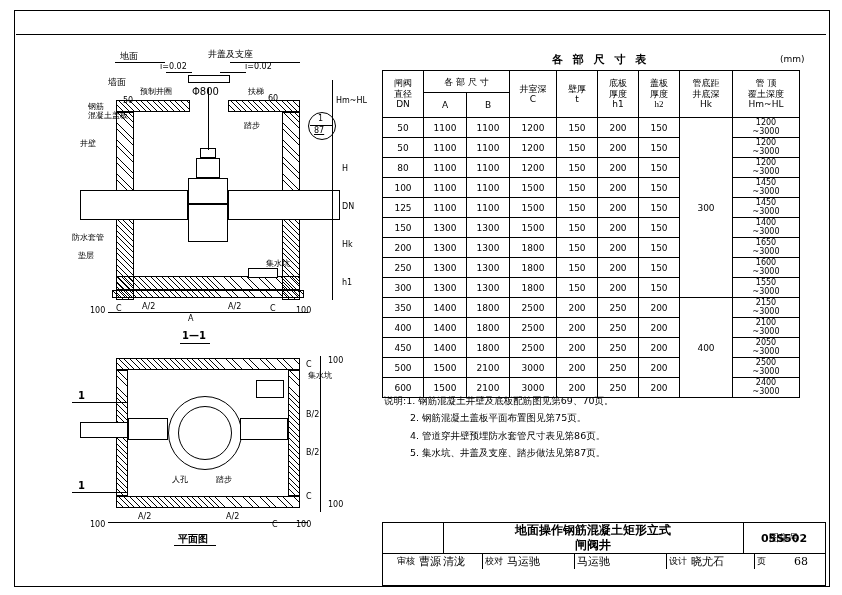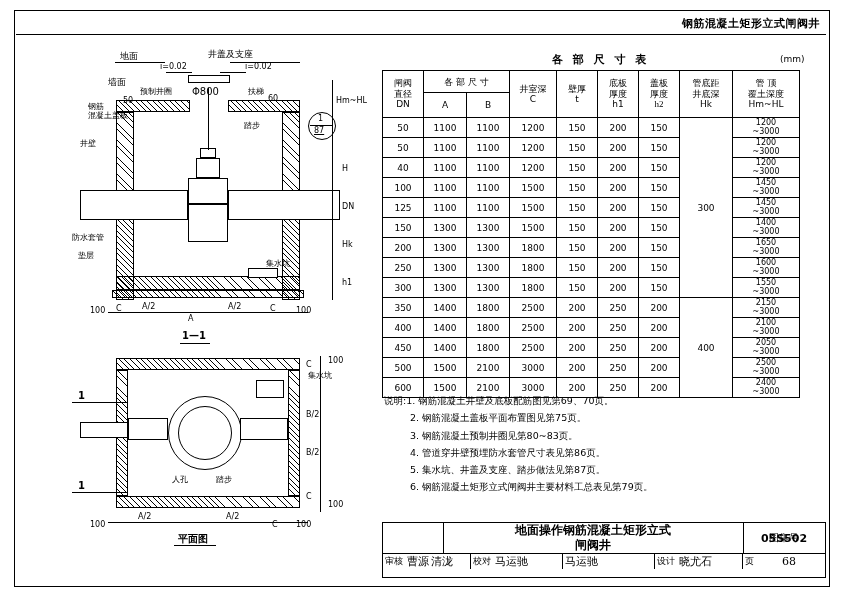--- a/index.html
+++ b/index.html
@@ -35,37 +35,36 @@
   table.dims th{font-weight:normal;line-height:1.15;}
   table.dims td{height:19px;}
   .colhead{height:46px;}
   .depth{font-size:8px;line-height:1.1;}
 
   
   .notes{position:absolute;left:384px;top:392px;width:428px;font-size:9.5px;line-height:1.82;}
   .notes div{white-space:nowrap;}
 
   
-  .tb{position:absolute;left:382px;top:522px;width:444px;height:56px;border:1.5px solid #000;box-sizing:border-box;}
+  .tb{position:absolute;left:382px;top:522px;width:444px;height:64px;border:1.5px solid #000;box-sizing:border-box;}
   .tb-main{position:absolute;left:60px;top:0;width:300px;height:30px;border-right:1px solid #000;border-bottom:1px solid #000;
            display:flex;flex-direction:column;align-items:center;justify-content:center;font-weight:bold;font-size:12px;line-height:1.25;}
   .tb-left1{position:absolute;left:0;top:0;width:60px;height:30px;border-right:1px solid #000;border-bottom:1px solid #000;}
   .tb-right1{position:absolute;left:360px;top:0;width:82px;height:30px;border-bottom:1px solid #000;display:flex;align-items:center;justify-content:center;font-size:10px;}
-  .tb-row2{position:absolute;left:0;top:30px;width:442px;height:16px;}
+  .tb-row2{position:absolute;left:12px;top:30px;width:442px;height:16px;}
   .tb-sig{position:absolute;top:0;height:16px;border-right:1px solid #000;box-sizing:border-box;display:flex;align-items:center;}
   .tb-sig span.k{padding:0 2px;font-size:9px;}
   .tb-sig span.v{font-size:11px;font-family:"DejaVu Serif","Liberation Serif",serif;padding-left:2px;}
   .tb-code{position:absolute;left:360px;top:0;width:82px;height:30px;display:flex;align-items:center;justify-content:center;font-size:11px;font-weight:bold;}
 </style>
 </head>
 <body>
 
 <div class="page">
   <div class="frame"></div>
-  <div class="header-title">钢筋混凝土矩形立式闸阀井</div>
   <div class="hr-top"></div>
 
   <div class="drawing">
 
     <div class="ln hln" style="left:95px;top:22px;width:50px;height:1px;"></div>
     <div class="ln hln" style="left:210px;top:22px;width:70px;height:1px;"></div>
     <div class="lbl" style="left:100px;top:10px;">地面</div>
     <div class="lbl" style="left:188px;top:8px;">井盖及支座</div>
     <div class="lbl" style="left:140px;top:22px;font-size:8px;">i=0.02</div>
     <div class="lbl" style="left:225px;top:22px;font-size:8px;">i=0.02</div>
@@ -207,21 +206,21 @@
           <td>50</td>
           <td>1100</td>
           <td>1100</td>
           <td>1200</td>
           <td>150</td>
           <td>200</td>
           <td>150</td>
           <td class="depth">1200<br>~3000</td>
         </tr>
         <tr>
-          <td>40</td>
+          <td>80</td>
           <td>1100</td>
           <td>1100</td>
           <td>1200</td>
           <td>150</td>
           <td>200</td>
           <td>150</td>
           <td class="depth">1200<br>~3000</td>
         </tr>
         <tr>
           <td>100</td>
@@ -333,24 +332,22 @@
           <td>250</td>
           <td>200</td>
           <td class="depth">2400<br>~3000</td>
         </tr>
       </tbody>
   </table>
 
   <div class="notes">
     <div><span>说明:</span><span>1. 钢筋混凝土井壁及底板配筋图见第69、70页。</span></div>
     <div style="padding-left:26px;">2. 钢筋混凝土盖板平面布置图见第75页。</div>
-    <div style="padding-left:26px;">3. 钢筋混凝土预制井圈见第80~83页。</div>
     <div style="padding-left:26px;">4. 管道穿井壁预埋防水套管尺寸表见第86页。</div>
     <div style="padding-left:26px;">5. 集水坑、井盖及支座、踏步做法见第87页。</div>
-    <div style="padding-left:26px;">6. 钢筋混凝土矩形立式闸阀井主要材料工总表见第79页。</div>
   </div>
 
   <div class="tb">
     <div class="tb-left1"></div>
     <div class="tb-main">
       <span>地面操作钢筋混凝土矩形立式</span>
       <span>闸阀井</span>
     </div>
     <div class="tb-right1">图集号</div>
     <div style="position:absolute;left:360px;top:0;width:82px;height:30px;border-bottom:1px solid #000;"></div>

